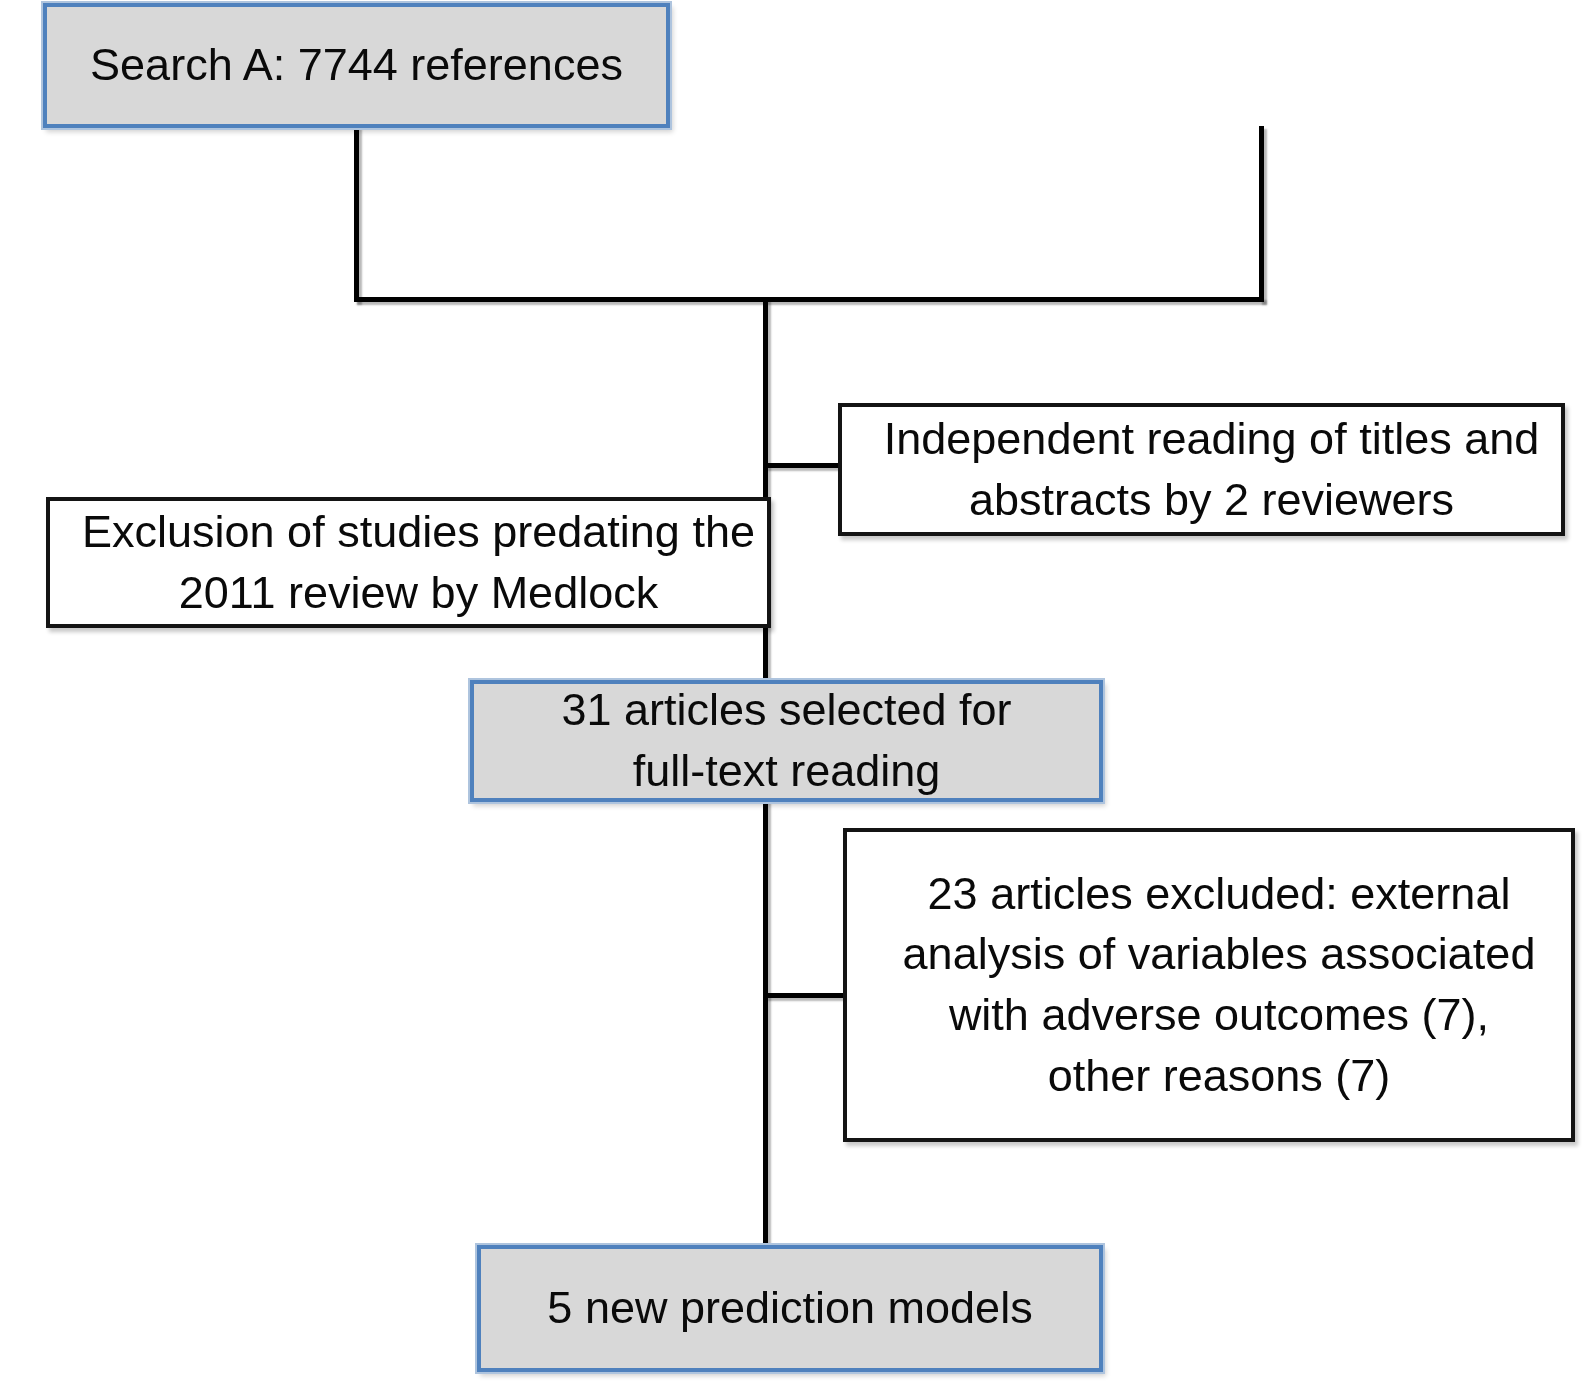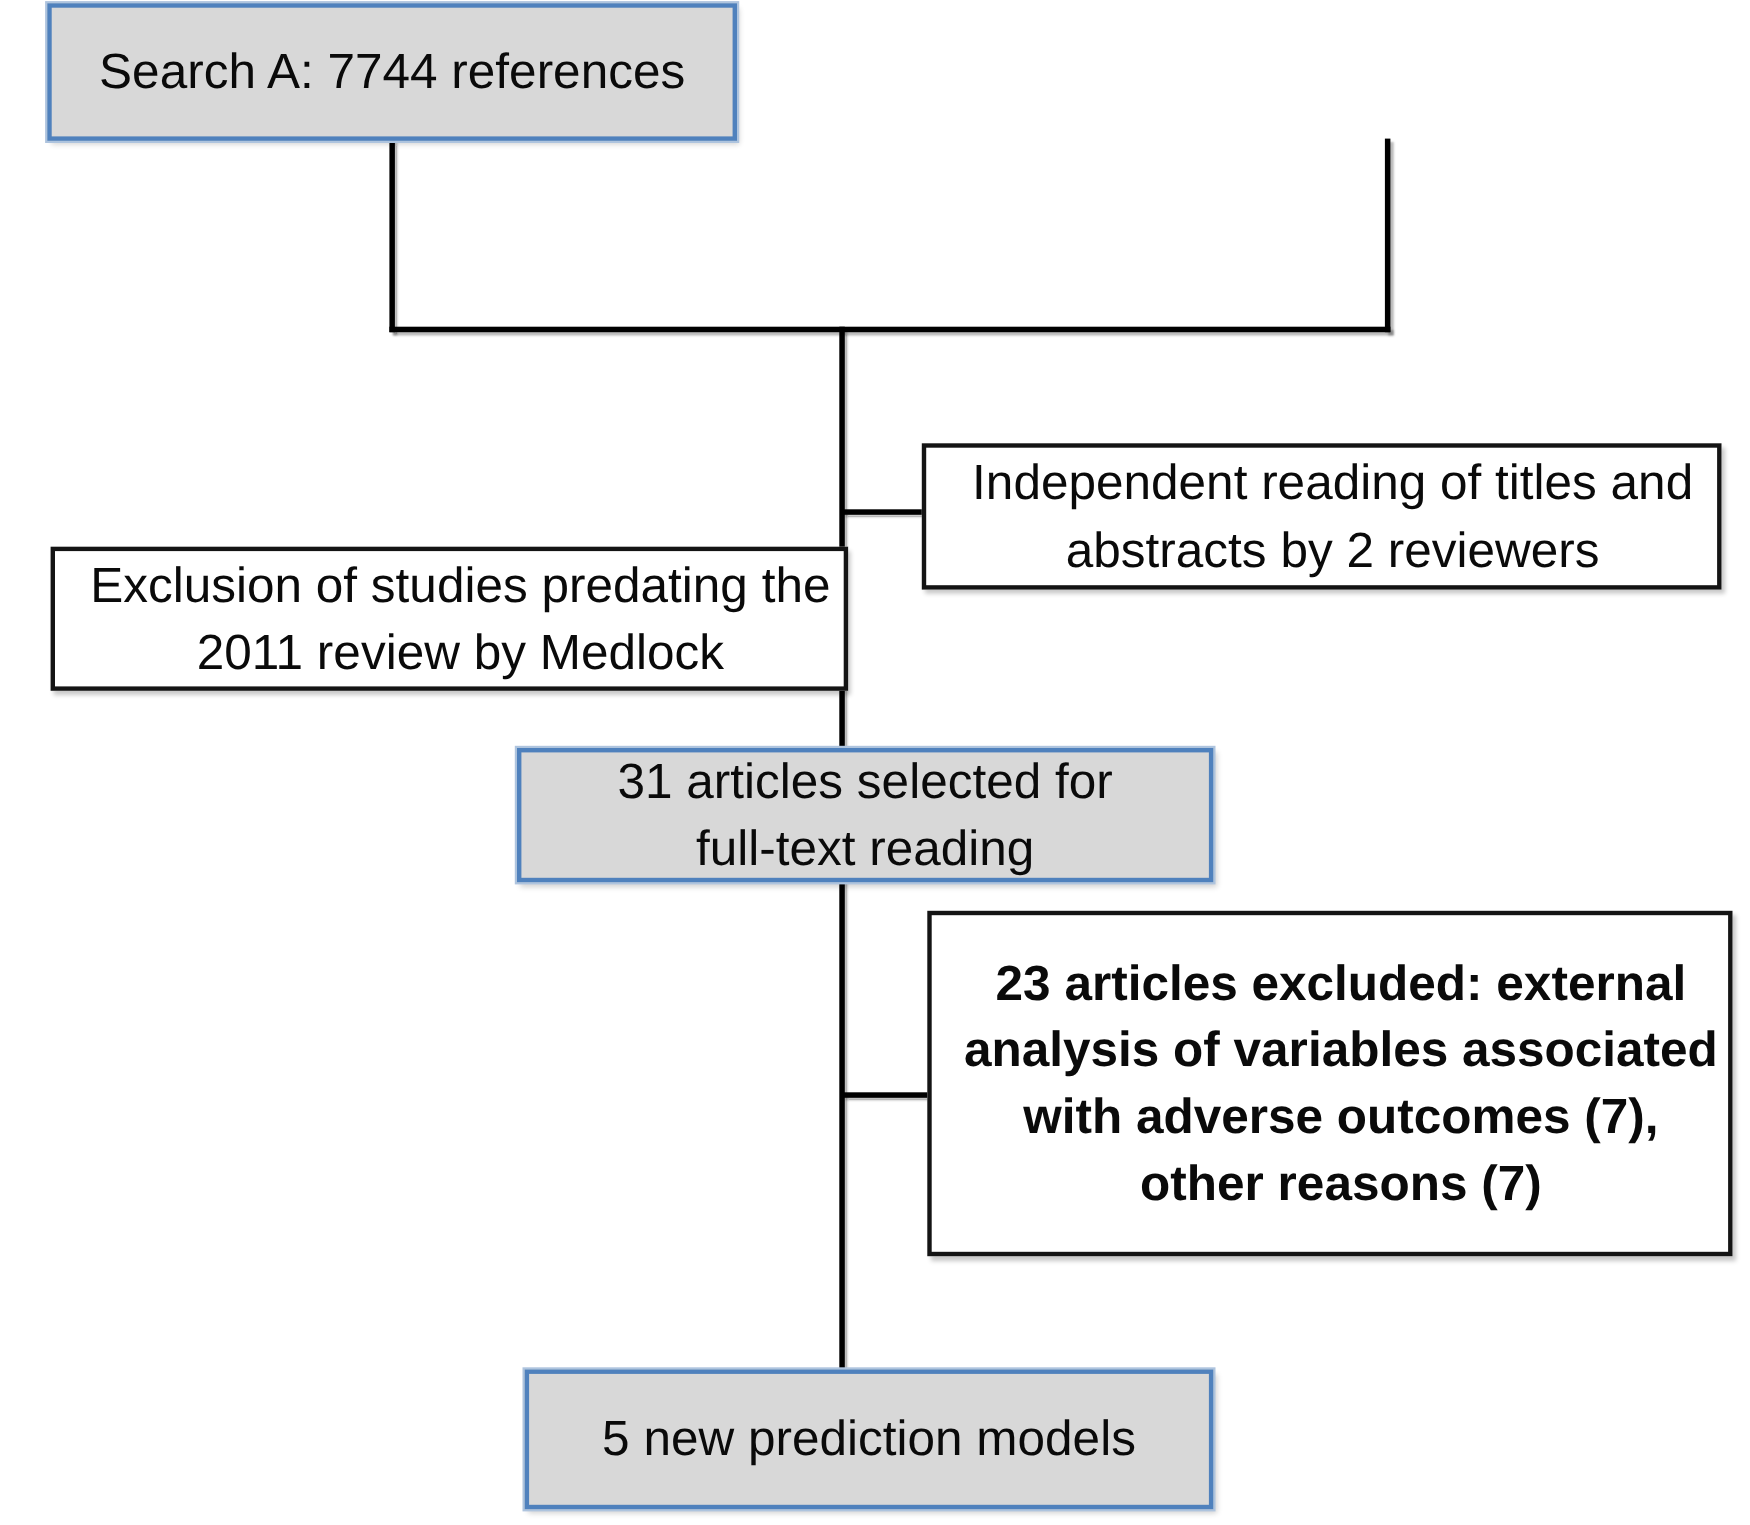--- a/index.html
+++ b/index.html
@@ -75,21 +75,21 @@
   <div class="flow-box white" style="left:3px; top:497px; width:697px; height:123px;margin-left:43px;">
     <div class="box-line">Exclusion of studies predating the</div>
     <div class="box-line">2011 review by Medlock</div>
   </div>
 
   <div class="flow-box gray" style="left:470px; top:680px; width:625px; height:114px;justify-content:center;">
     <div class="box-line">31 articles selected for</div>
     <div class="box-line">full-text reading</div>
   </div>
 
-  <div class="flow-box white" style="left:843px; top:828px; width:704px; height:306px;font-weight:bold;">
+  <div class="flow-box white" style="left:843px; top:828px; width:704px; height:306px;">
     <div class="box-line">23 articles excluded: external</div>
     <div class="box-line">analysis of variables associated</div>
     <div class="box-line">with adverse outcomes (7),</div>
     <div class="box-line">other reasons (7)</div>
   </div>
 
   <div class="flow-box gray" style="left:477px; top:1245px; width:618px; height:119px;">
     <div class="box-line">5 new prediction models</div>
   </div>
 

